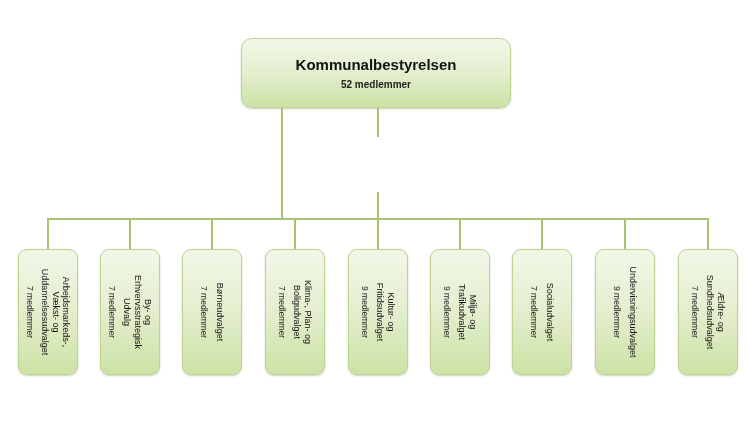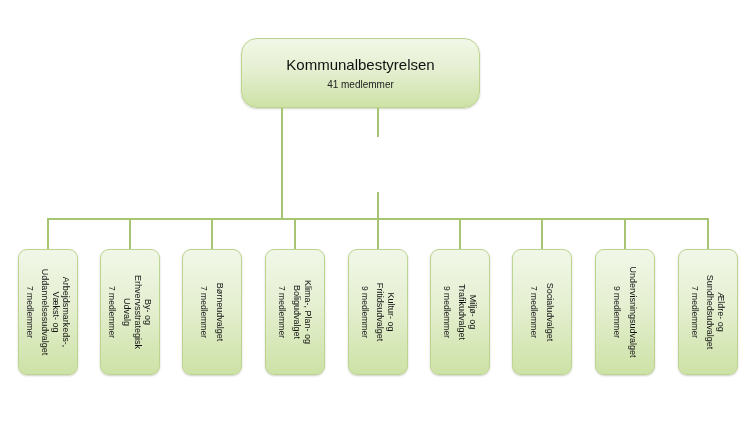--- a/index.html
+++ b/index.html
@@ -8,21 +8,21 @@
     font-family:"Liberation Sans", sans-serif; overflow:hidden;
   }
   .node {
     position:absolute; box-sizing:border-box;
     background:linear-gradient(180deg, #f1f7e7 0%, #e5efd1 45%, #cde2a6 100%);
     border:1px solid #bcd48f;
     box-shadow:0 1px 2px rgba(90,100,60,0.30);
     display:flex; flex-direction:column; align-items:center; justify-content:center;
     color:#111;
   }
-  .root { left:241px; top:38px; width:239px; height:70px; border-radius:16px; gap:8px; }
+  .root { left:241px; top:38px; width:270px; height:70px; border-radius:11px; gap:8px;font-weight:bold; }
   .root .node-title { font-size:15px; line-height:15px; }
   .root .node-sub   { font-size:10px; line-height:10px; color:#222; }
   .assistant { left:310px; top:137px; width:130px; height:55px; border-radius:9px; gap:6px; }
   .assistant .node-title { font-size:11.5px; line-height:12px; }
   .assistant .node-sub   { font-size:10px; line-height:10px; color:#222; }
 
   .committee { top:249px; width:60px; height:126px; border-radius:9px; }
   .rot {
     position:absolute; left:50%; top:50%; width:120px; height:58px;
     transform:translate(-50%,-50%) rotate(90deg);
@@ -38,21 +38,21 @@
   .hbar { left:47px;  top:218px; width:662px; height:2px; }
   .stub { top:220px; width:2px; height:29px; }
 </style>
 </head>
 <body>
 
 <div class="canvas">
 
   <div class="node root">
     <div class="node-title">Kommunalbestyrelsen</div>
-    <div class="node-sub">41 medlemmer</div>
+    <div class="node-sub">52 medlemmer</div>
   </div>
 
 
   <div class="line v1"></div>
   <div class="line v2a"></div>
   <div class="line v2b"></div>
   <div class="line hbar"></div>
 
   <div id="committees-layer">
   <div class="node committee" style="left: 18px;">

